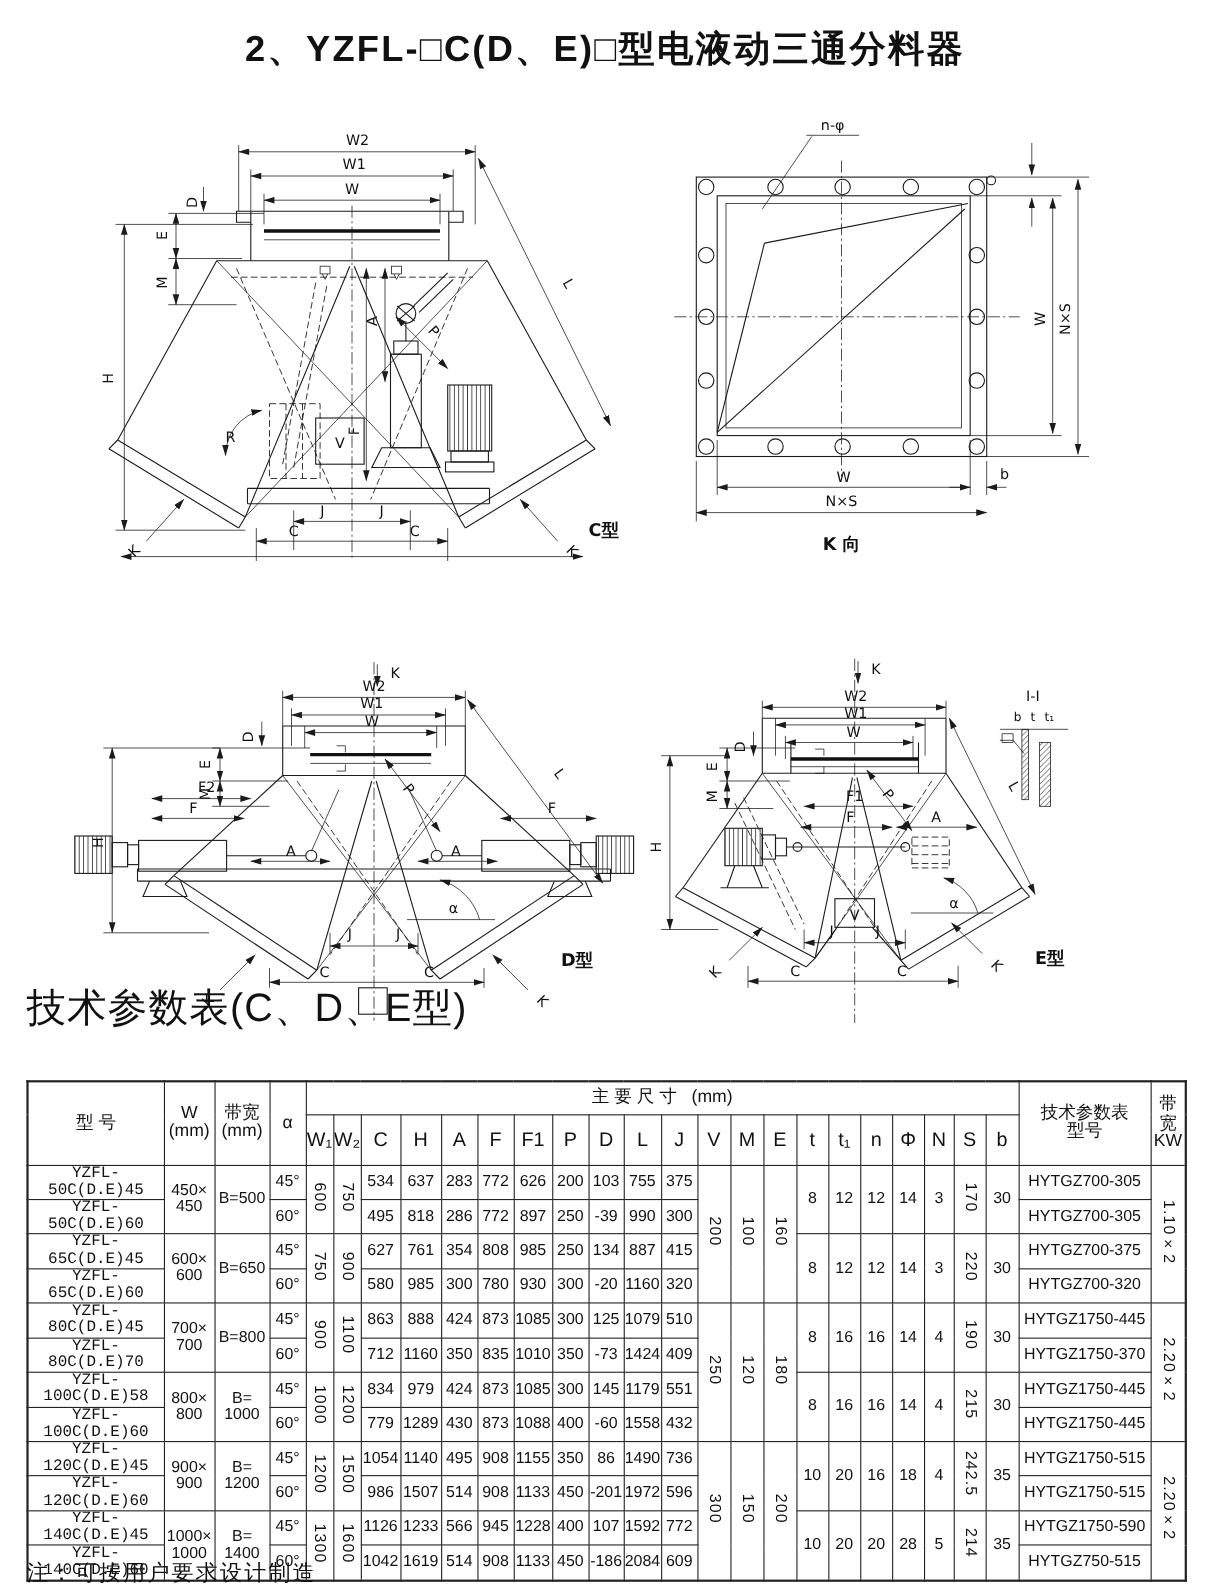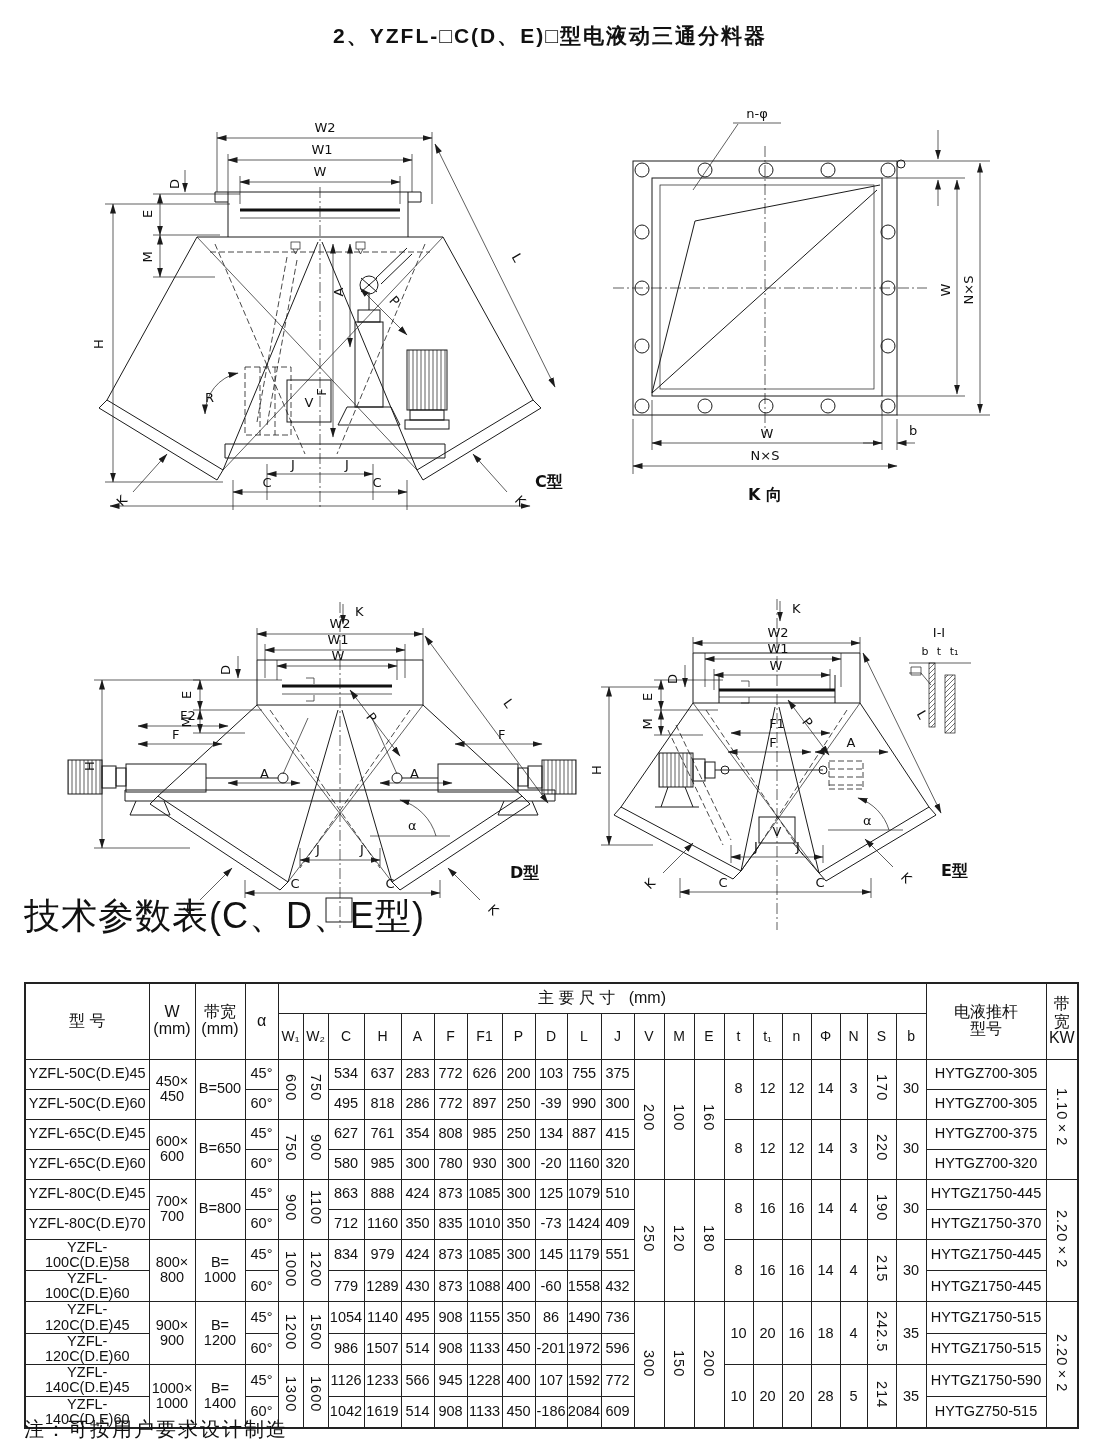--- a/index.html
+++ b/index.html
@@ -1,19 +1,19 @@
 <!DOCTYPE html>
 <html><head>
 <meta charset="utf-8">
 <style>
   html,body{margin:0;padding:0;background:#e8e8e8;}
   #page{position:relative;width:1100px;height:1441px;background:#ffffff;margin:0 auto;
         font-family:"Liberation Sans",sans-serif;color:#111;overflow:hidden;}
   #title{position:absolute;left:0;top:22px;width:1100px;text-align:center;
-         font-size:21px;font-weight:bold;letter-spacing:2px;}
+         font-size:33px;font-weight:bold;letter-spacing:2px;}
   
   .dwg{position:absolute;}
   .dwg svg{display:block;}
   .dwg .ln{stroke:#1b1b1b;stroke-width:1;fill:none;}
   .dwg .tn{stroke:#1b1b1b;stroke-width:0.7;fill:none;}
   .dwg .tk{stroke:#111;stroke-width:3;fill:none;}
   .dwg .dsh{stroke:#1b1b1b;stroke-width:0.8;fill:none;stroke-dasharray:6 3;}
   .dwg .dd{stroke:#1b1b1b;stroke-width:0.7;fill:none;stroke-dasharray:11 3 2 3;}
   .dwg text{fill:#101010;font:13px "DejaVu Sans",sans-serif;stroke:none;}
   .dwg .cap{font:600 16px "DejaVu Sans",sans-serif;}
@@ -21,23 +21,23 @@
   
   #tbl-heading{position:absolute;left:24px;top:892px;font-size:36px;font-weight:400;letter-spacing:1px;}
   #params-table{position:absolute;left:24px;top:982px;width:1053px;border-collapse:collapse;
                 table-layout:fixed;border:2px solid #222;}
   #params-table td,#params-table th{border:1px solid #222;text-align:center;vertical-align:middle;
                 padding:0;overflow:hidden;font-weight:normal;line-height:1.05;}
   #params-table thead tr.h1{height:30px;}
   #params-table thead tr.h2{height:46px;}
   #params-table tbody tr{height:30px;}
   #params-table th{font-size:16px;}
-  #params-table .h2 th{font-size:14px;margin-top:20px;}
+  #params-table .h2 th{font-size:18px;margin-top:20px;}
   #params-table td{font-size:14.5px;}
-  td.model{font-size:12.8px;}
+  td.model{font-size:12.8px;font-family:Liberation Mono, monospace;}
   td.pusher{font-size:12.8px;margin-top:16px;}
   .vtxt{writing-mode:vertical-rl;display:inline-block;line-height:1;letter-spacing:1px;}
   .wrapnarrow{width:1.15em;margin:0 auto;line-height:1.1;}
   #note{position:absolute;left:24px;top:1416px;font-size:20px;letter-spacing:2px;}
 </style>
 </head>
 <body>
 
 <div id="page">
 
@@ -629,21 +629,21 @@
         <th rowspan="2">
           <div>带宽</div>
           <div>(mm)</div>
         </th>
         <th rowspan="2">α</th>
         <th colspan="21">
           <span>主 要 尺 寸</span>&nbsp;&nbsp;
           <span>(mm)</span>
         </th>
         <th rowspan="2">
-          <div>电液推杆</div>
+          <div>技术参数表</div>
           <div>型号</div>
         </th>
         <th rowspan="2">
           <div class="wrapnarrow">带宽</div>
           <div>KW</div>
         </th>
       </tr>
       <tr class="h2">
         <th>W₁</th>
         <th>W₂</th>

